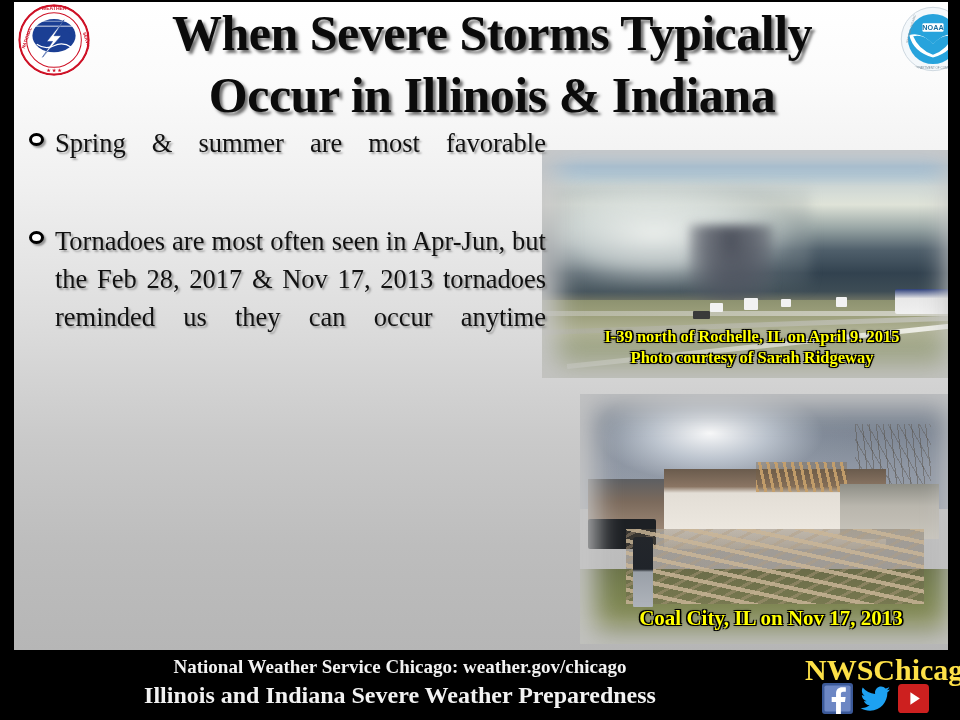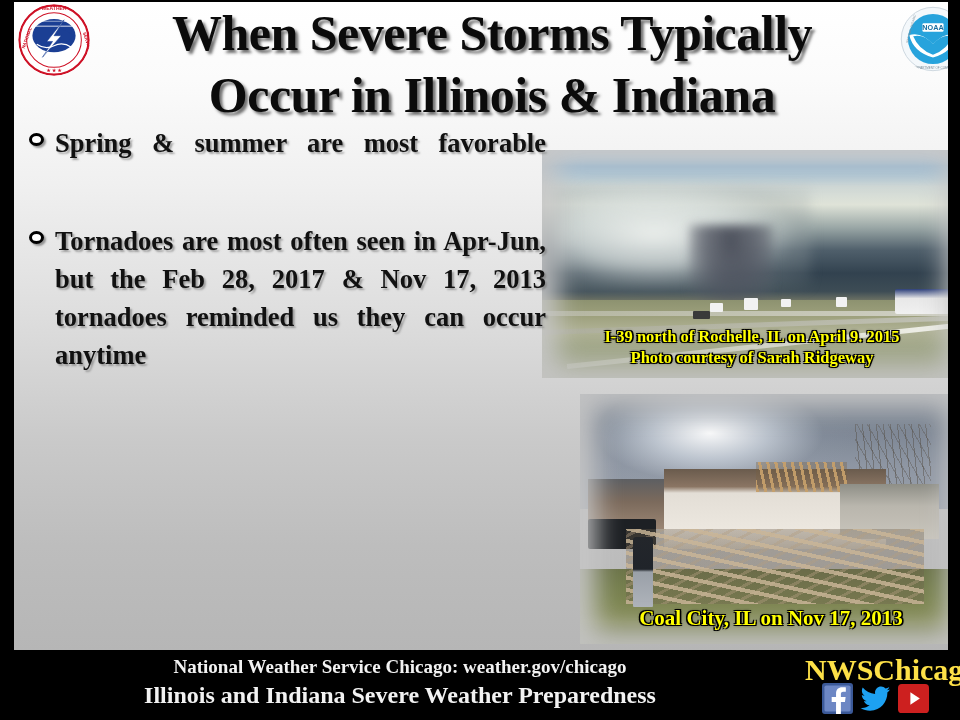--- a/index.html
+++ b/index.html
@@ -93,21 +93,21 @@
     width: 15px;
     height: 13px;
     border-radius: 50%;
     background: #ffffff;
     border: 3px solid #000000;
     box-sizing: border-box;
     box-shadow: 2px 2px 2px rgba(90,90,90,0.6);
   }
   .bullet-text {
     font-family: "Liberation Serif", "DejaVu Serif", serif;
-    font-weight: bold;
+    font-weight: normal;
     font-size: 26.5px;
     line-height: 38px;
     color: #111111;
     text-align: justify;
     text-justify: inter-word;
     text-shadow: 2px 2px 2px rgba(120,120,120,0.65);
   }
   .bullet-text::after {
     content: "";
     display: inline-block;

